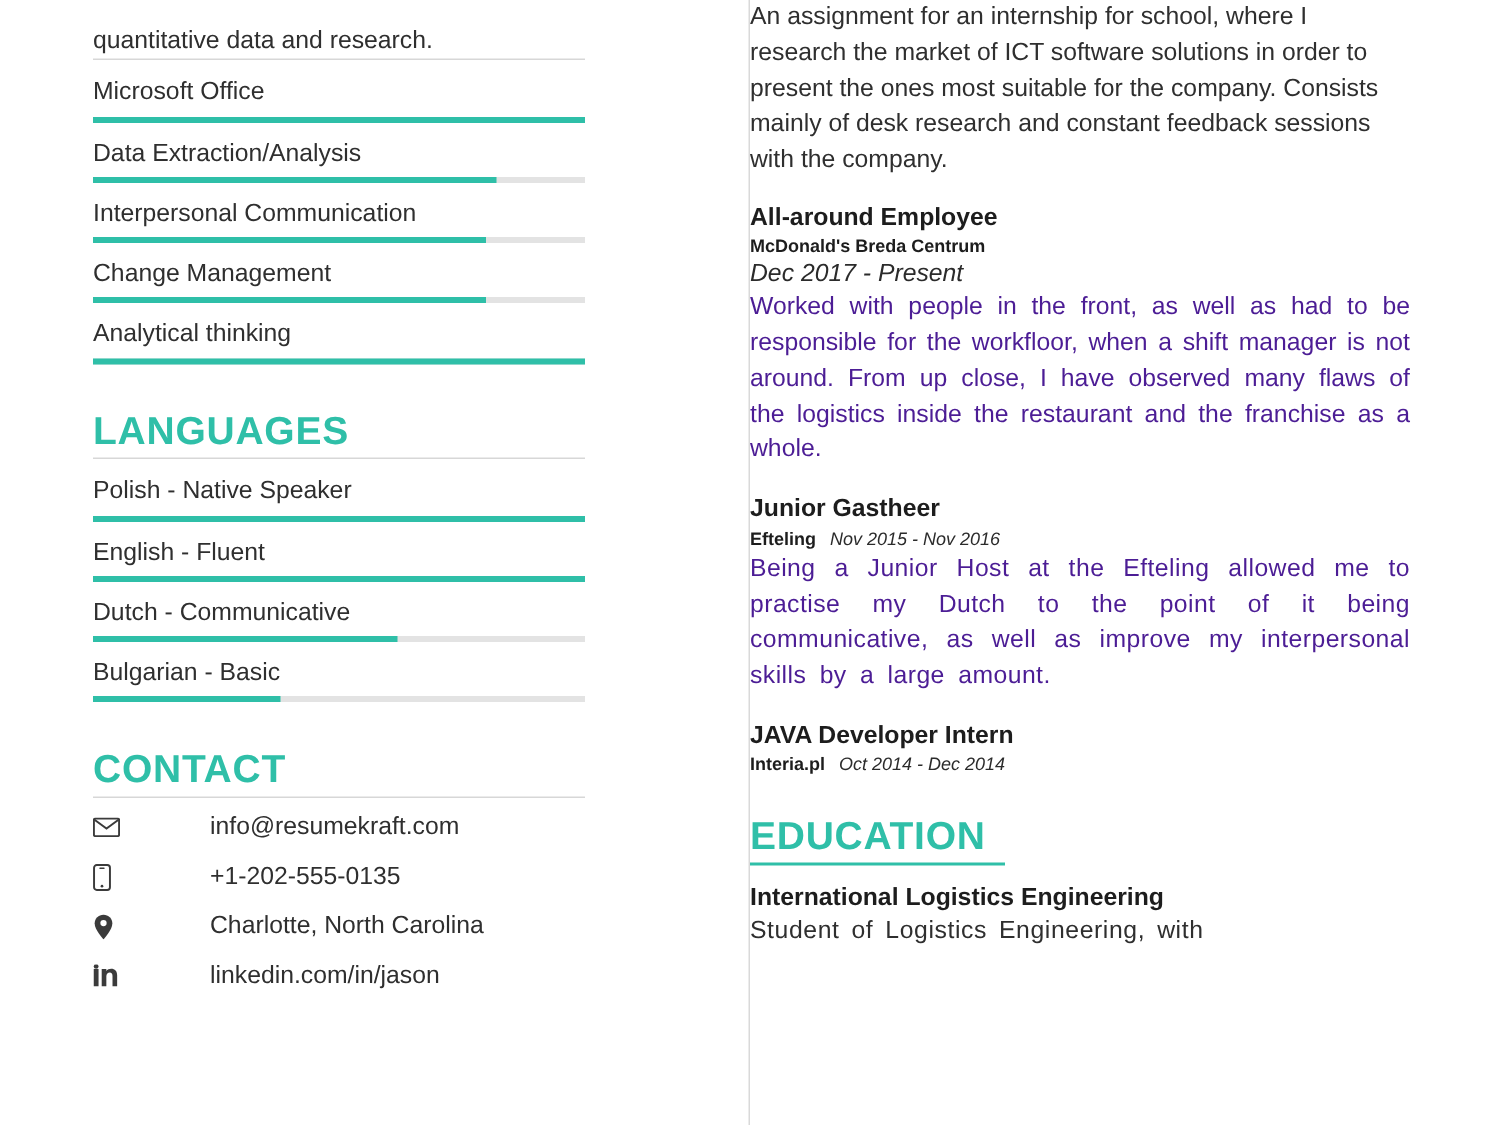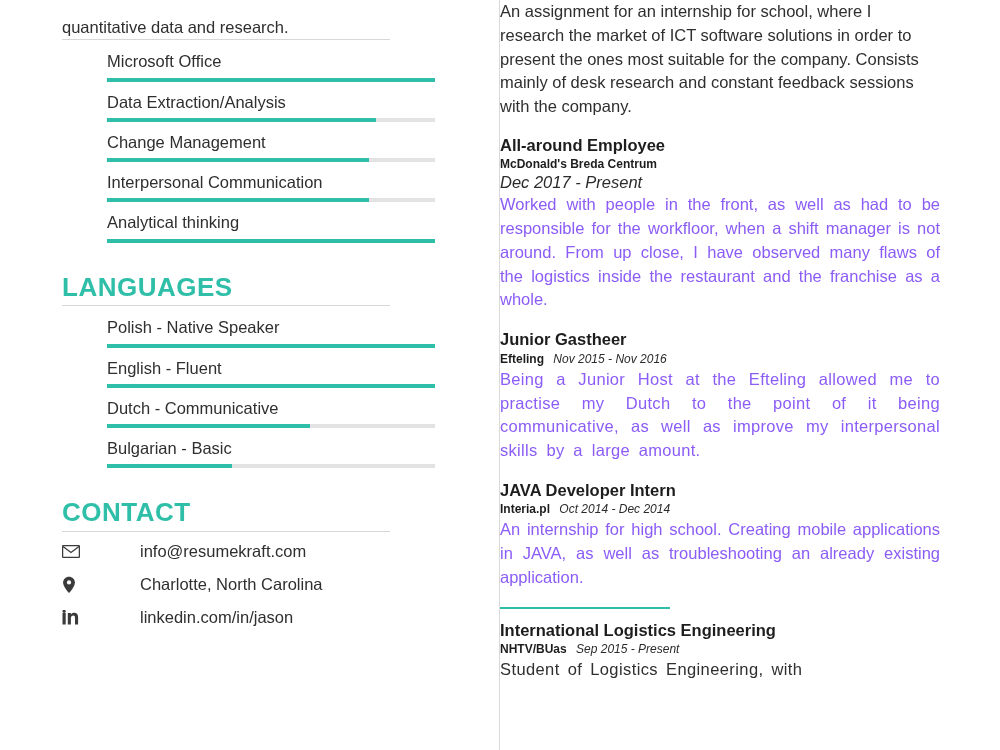--- a/index.html
+++ b/index.html
@@ -64,21 +64,20 @@
     width: 328px;
     height: 1px;
     background: #d7d7d7;
     margin-bottom: 10px;
   }
 
   
   .bar-item {
     width: 328px;
     margin-bottom: 9px;
-    margin-left: 45px;
   }
   .bar-item .bar-label {
     font-size: 16.5px;
     color: #2f2f2f;
     line-height: 1.35;
     margin-bottom: 5px;
     white-space: nowrap;
   }
   .bar-track {
     width: 328px;
@@ -150,21 +149,21 @@
   }
   .job-dates-own {
     font-size: 16.5px;
     font-style: italic;
     color: #2b2b2b;
     margin-bottom: 1px;
   }
   .job-desc {
     font-size: 16.5px;
     line-height: 1.44;
-    color: #8b5cf6;
+    color: #4c1d95;
     text-align: justify;
   }
   .job-desc.wide-space { word-spacing: 2.5px; }
   .job-desc.wider-space { word-spacing: 4px; letter-spacing: 0.3px; }
 
   .right-section-title {
     font-size: 26px;
     letter-spacing: 0.5px;
     color: #2fbfa8;
     font-weight: bold;
@@ -202,27 +201,27 @@
         <div class="bar-fill" style="width:100%"></div>
       </div>
     </div>
     <div class="bar-item">
       <div class="bar-label">Data Extraction/Analysis</div>
       <div class="bar-track">
         <div class="bar-fill" style="width:82%"></div>
       </div>
     </div>
     <div class="bar-item">
+      <div class="bar-label">Interpersonal Communication</div>
+      <div class="bar-track">
+        <div class="bar-fill" style="width:80%"></div>
+      </div>
+    </div>
+    <div class="bar-item">
       <div class="bar-label">Change Management</div>
-      <div class="bar-track">
-        <div class="bar-fill" style="width:80%"></div>
-      </div>
-    </div>
-    <div class="bar-item">
-      <div class="bar-label">Interpersonal Communication</div>
       <div class="bar-track">
         <div class="bar-fill" style="width:80%"></div>
       </div>
     </div>
     <div class="bar-item">
       <div class="bar-label">Analytical thinking</div>
       <div class="bar-track">
         <div class="bar-fill" style="width:100%"></div>
       </div>
     </div>
@@ -262,20 +261,30 @@
       <div class="contact-row">
         <span class="ci">
           <svg width="18" height="13" viewBox="0 0 18 13">
             <rect x="0.6" y="0.6" width="16.8" height="11.8" rx="1" fill="none" stroke="#3b3b3b" stroke-width="1.3"></rect>
             <path d="M1 1.5 L9 7.4 L17 1.5" fill="none" stroke="#3b3b3b" stroke-width="1.3"></path>
           </svg>
         </span>
         <span class="ctext">info@resumekraft.com</span>
       </div>
 
+      <div class="contact-row">
+        <span class="ci">
+          <svg width="12" height="18" viewBox="0 0 12 18">
+            <rect x="0.7" y="0.7" width="10.6" height="16.6" rx="1.8" fill="none" stroke="#3b3b3b" stroke-width="1.3"></rect>
+            <rect x="4.2" y="2.4" width="3.6" height="0.9" rx="0.45" fill="#3b3b3b"></rect>
+            <circle cx="6" cy="14.8" r="0.9" fill="#3b3b3b"></circle>
+          </svg>
+        </span>
+        <span class="ctext">+1-202-555-0135</span>
+      </div>
 
       <div class="contact-row">
         <span class="ci">
           <svg width="14" height="18" viewBox="0 0 14 18">
             <path d="M7 0.8 C3.7 0.8 1.1 3.4 1.1 6.6 C1.1 10.9 7 17.2 7 17.2 C7 17.2 12.9 10.9 12.9 6.6 C12.9 3.4 10.3 0.8 7 0.8 Z" fill="#3b3b3b"></path>
             <circle cx="7" cy="6.4" r="2.1" fill="#ffffff"></circle>
           </svg>
         </span>
         <span class="ctext">Charlotte, North Carolina</span>
       </div>
@@ -316,27 +325,23 @@
       </div>
       <div class="job-desc wider-space">Being a Junior Host at the Efteling allowed me to practise my Dutch to the point of it being communicative, as well as improve my interpersonal skills by a large amount.</div>
     </div>
 
     <div class="job">
       <div class="job-title">JAVA Developer Intern</div>
       <div class="job-sub">
         <span class="org">Interia.pl</span>
         <span class="dates">Oct 2014 - Dec 2014</span>
       </div>
-      <div class="job-desc">An internship for high school. Creating mobile applications in JAVA, as well as troubleshooting an already existing application.</div>
-    </div>
-
+    </div>
+
+    <div class="right-section-title">EDUCATION</div>
     <div class="right-rule"></div>
 
     <div class="job">
       <div class="job-title">International Logistics Engineering</div>
-      <div class="job-sub">
-        <span class="org">NHTV/BUas</span>
-        <span class="dates">Sep 2015 - Present</span>
-      </div>
       <div class="edu-desc">Student of Logistics Engineering, with</div>
     </div>
   </div>
 </div>
 
 </body></html>

